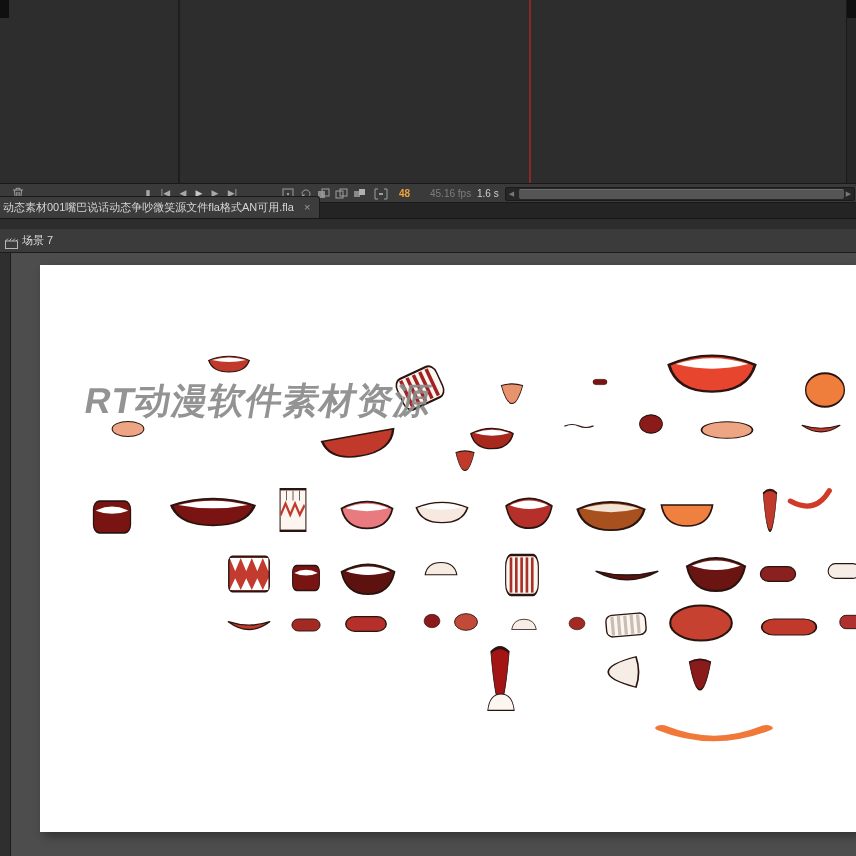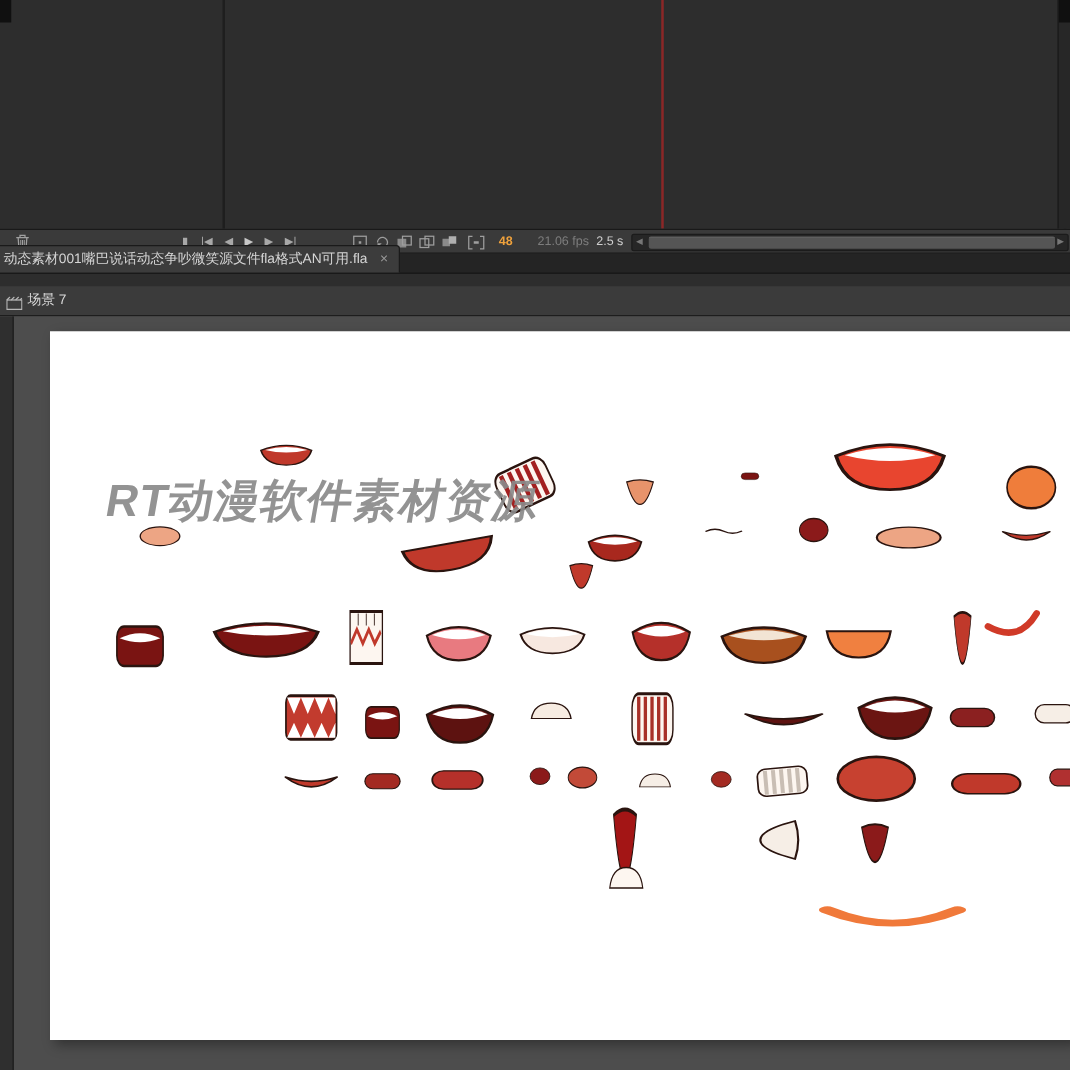--- a/index.html
+++ b/index.html
@@ -116,22 +116,22 @@
         </svg></span>
   </span>
   <span class="tbtn" style="left:372px;width:18px;">
     <span><svg width="14" height="12" viewBox="0 0 14 12">
           <path d="M4,1H1V11H4M10,1h3V11h-3" fill="none" stroke="#9e9e9e"></path>
           <rect x="5" y="5" width="4" height="2" fill="#9e9e9e"></rect>
         </svg></span>
   </span>
 
   <span class="finfo" style="left:399px;color:#f0a23c;font-weight:bold;">48</span>
-  <span class="finfo" style="left:430px;color:#7d7d7d;">21.06 fps</span>
-  <span class="finfo" style="left:477px;color:#cfcfcf;">2.5 s</span>
+  <span class="finfo" style="left:430px;color:#7d7d7d;">45.16 fps</span>
+  <span class="finfo" style="left:477px;color:#cfcfcf;">1.6 s</span>
 
   <div class="scrollbar">
     <span class="sb-arrow l">◀</span>
     <div class="sb-handle"></div>
     <span class="sb-arrow r">▶</span>
   </div>
 </div>
 
 <div class="tabbar">
   <div class="doc-tab">

